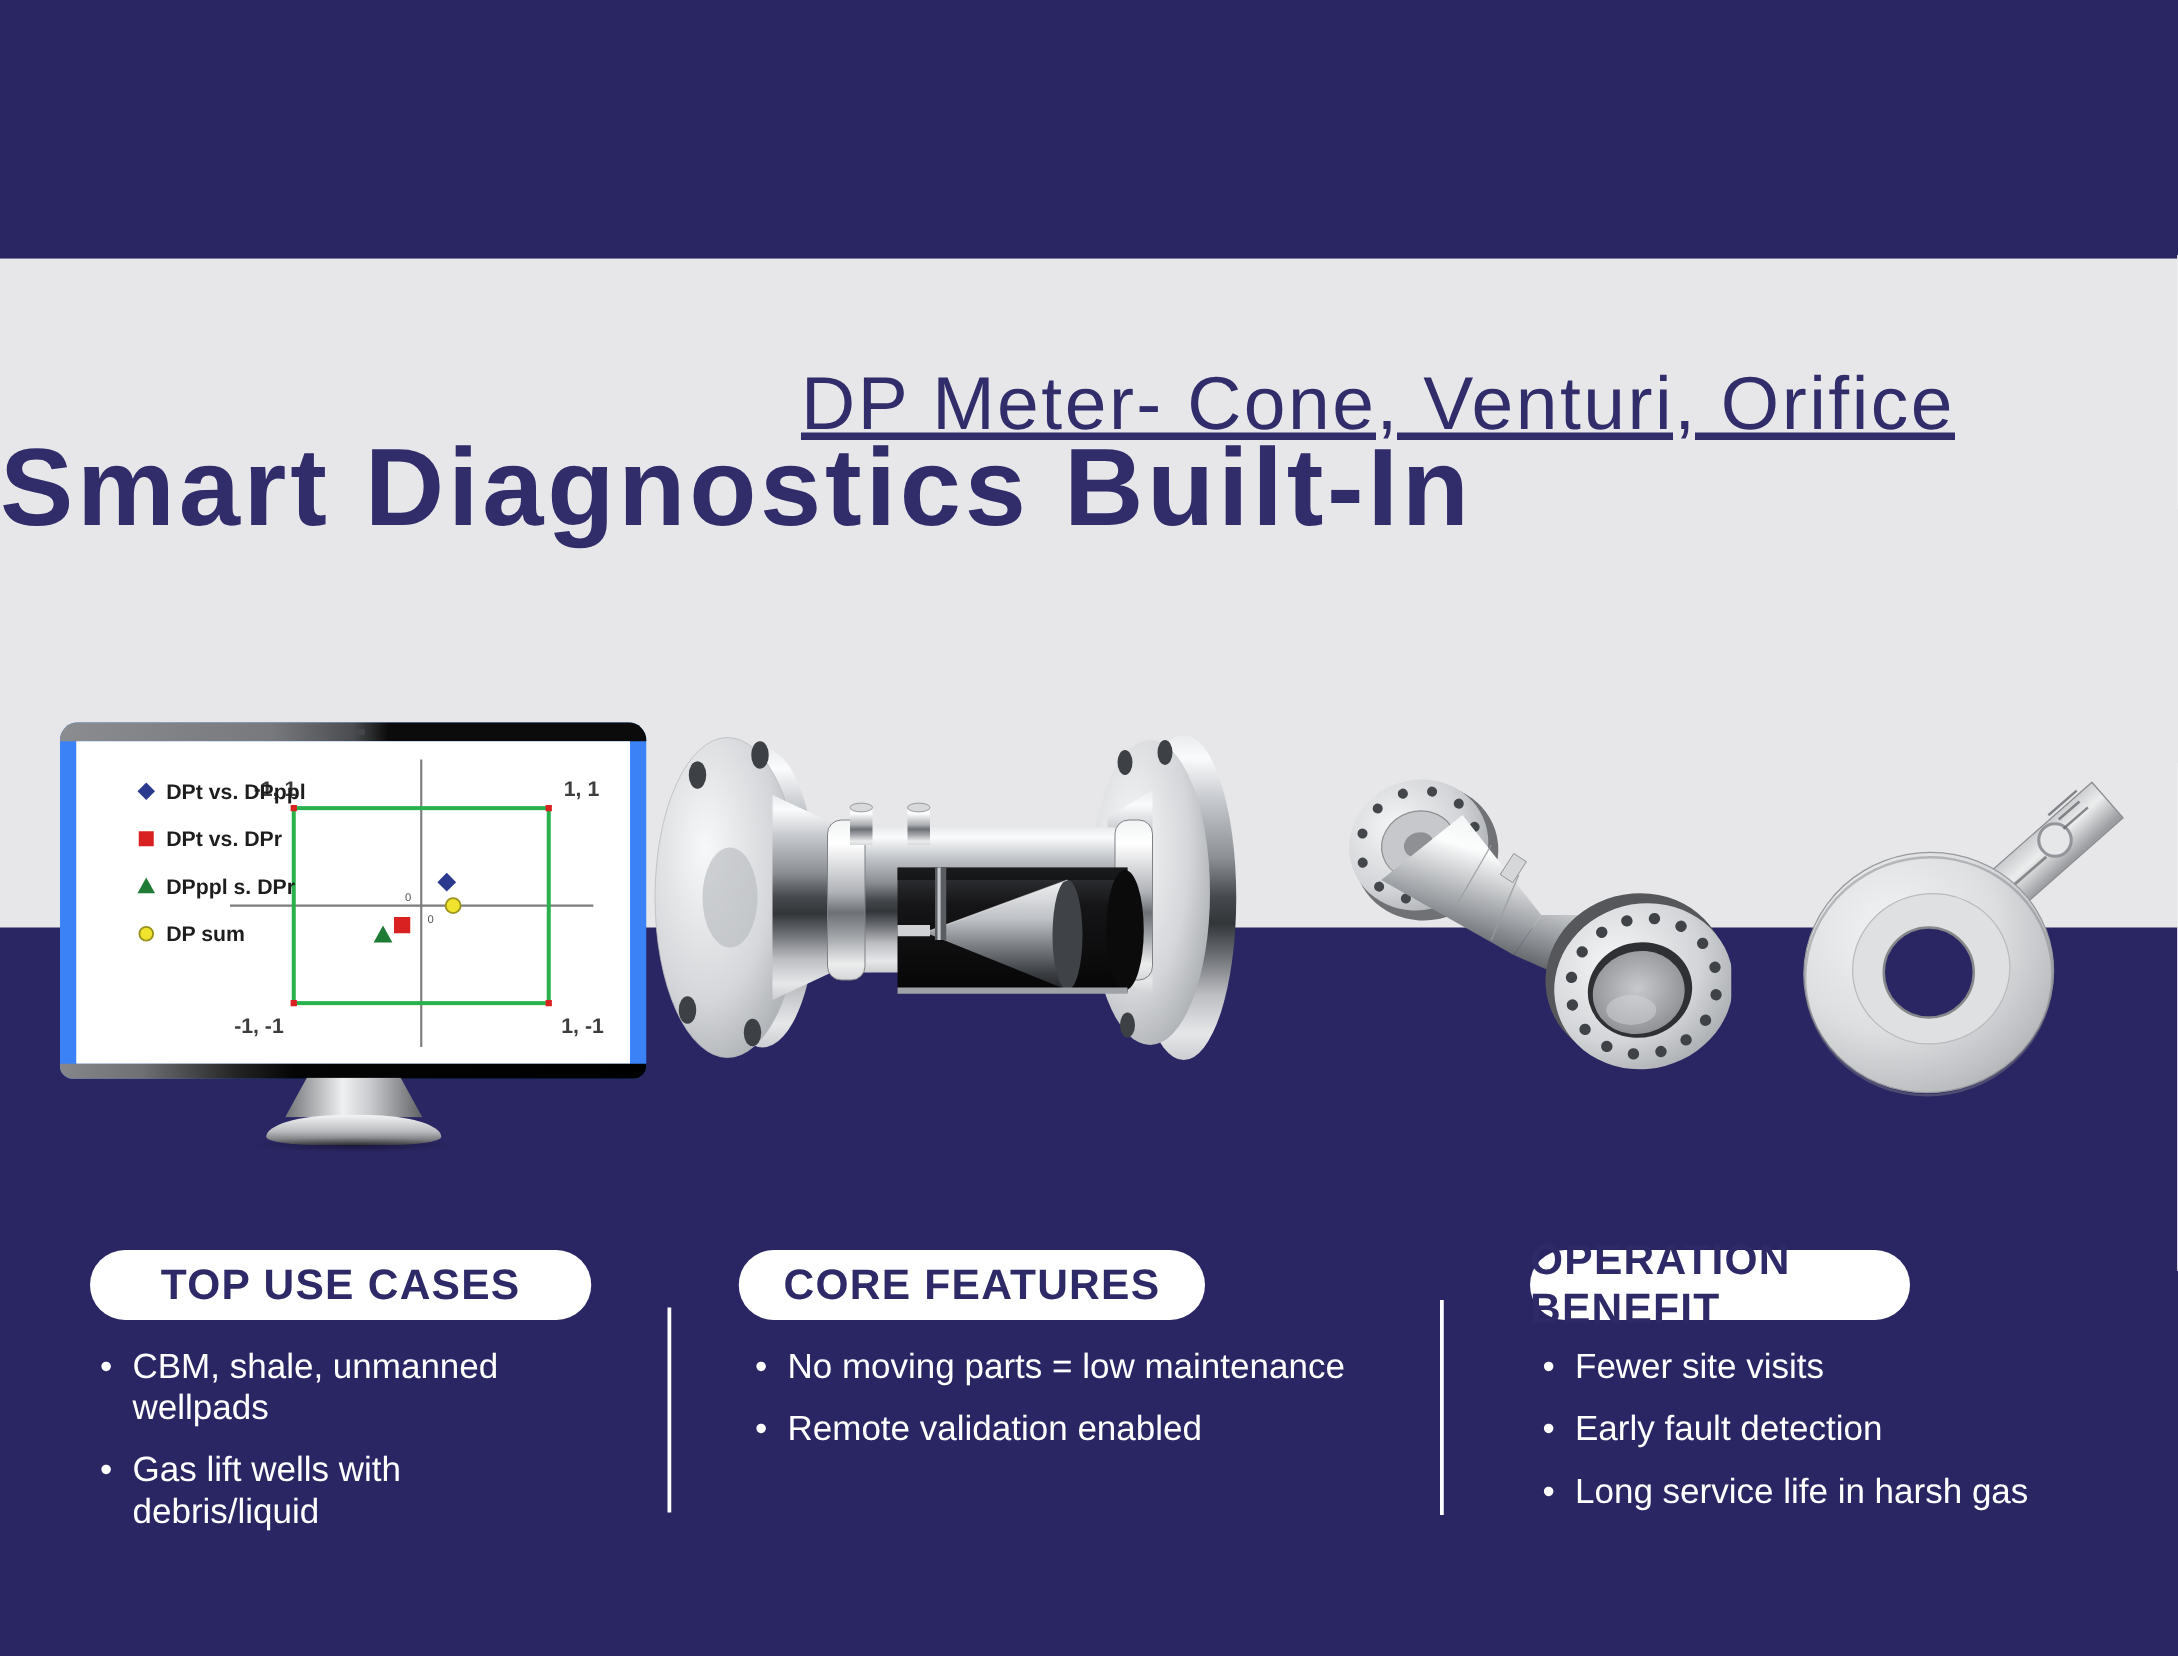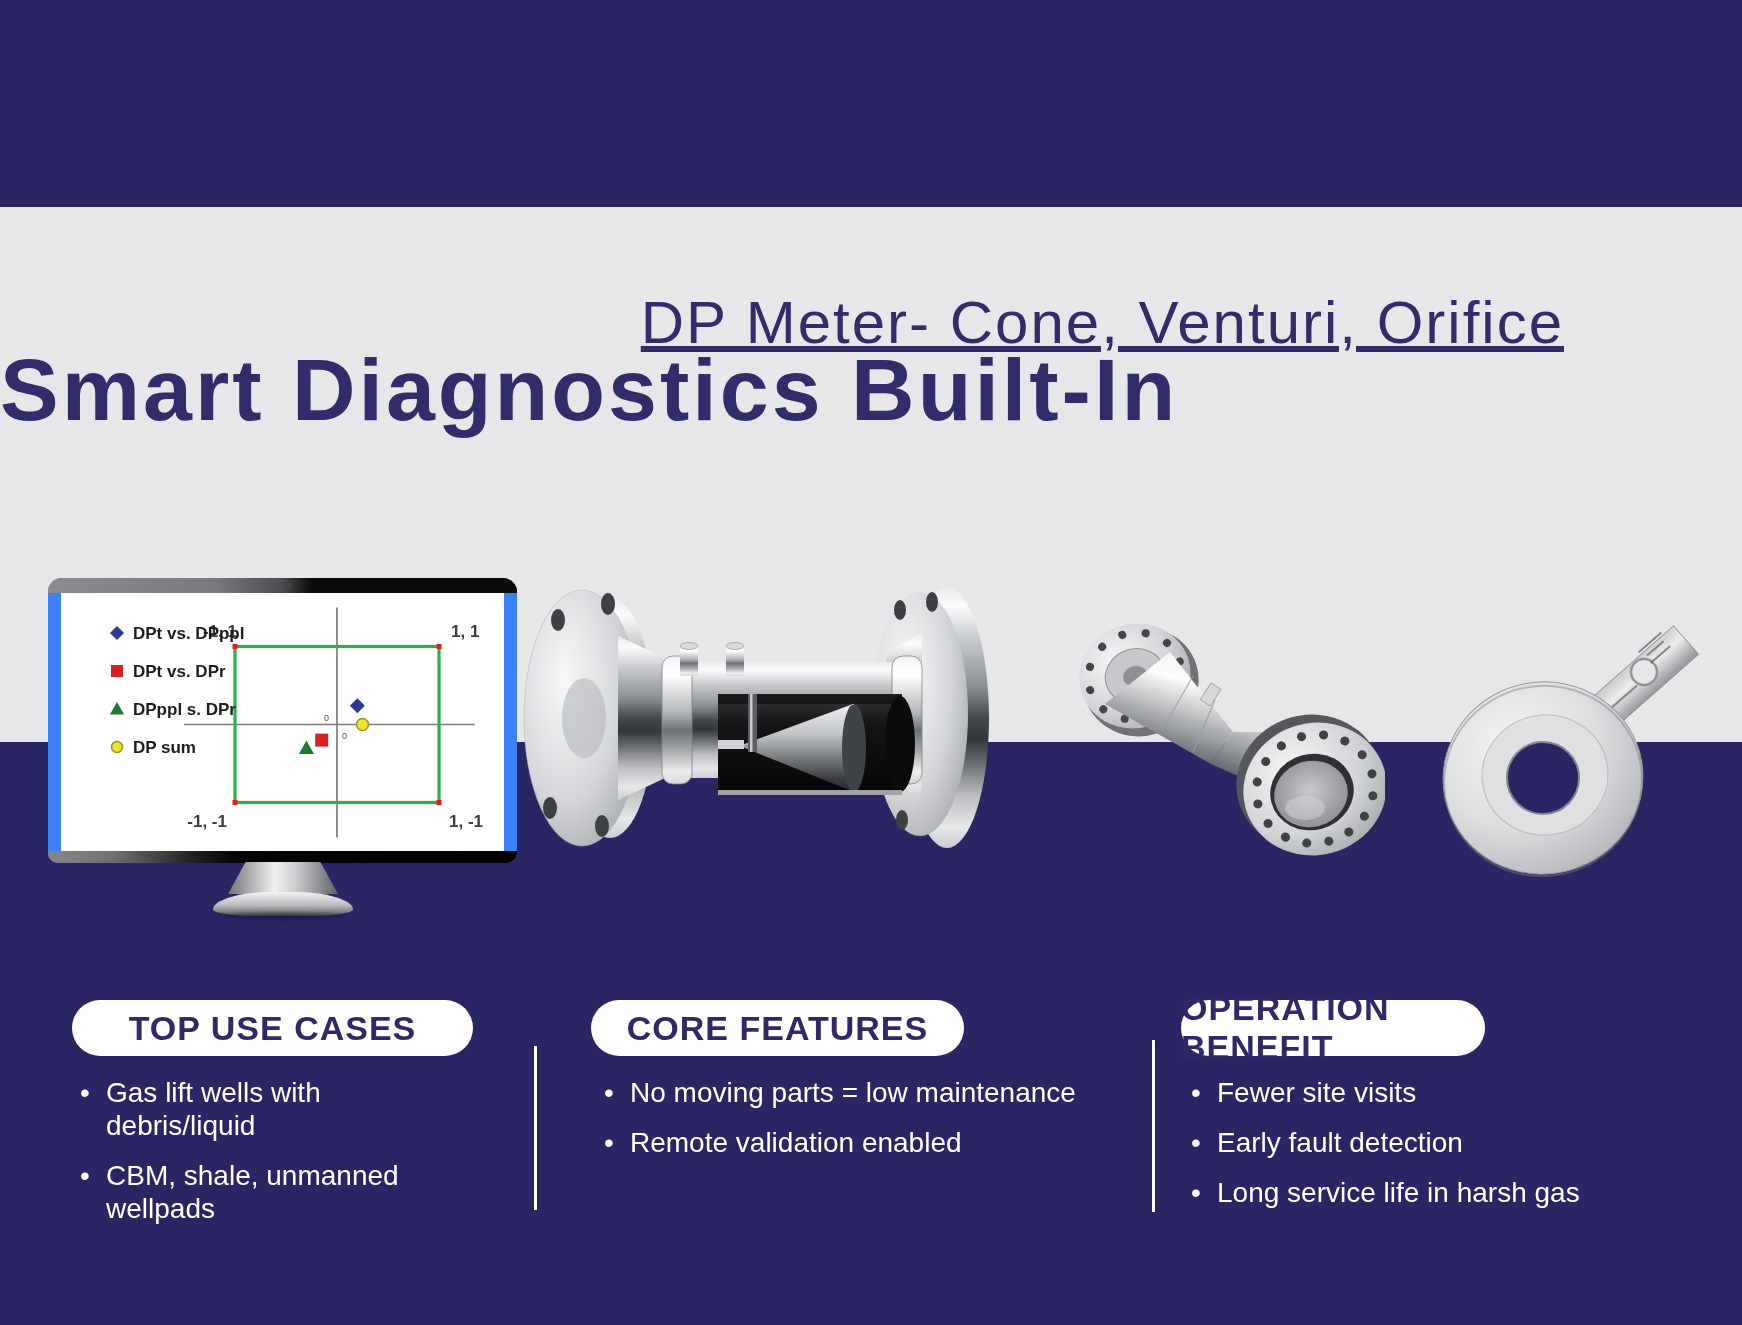--- a/index.html
+++ b/index.html
@@ -296,40 +296,40 @@
       <ellipse cx="117" cy="175" rx="63" ry="60" fill="#dfe0e2" stroke="#b9bbbe" stroke-width="1" transform="rotate(-10 117 175)"></ellipse>
       <circle cx="115" cy="178" r="36" fill="var(--navy_band,#2a2664)" stroke="#85878b" stroke-width="2"></circle>
     </g>
   </svg>
 
   <div class="col" style="left:64px;width:430px">
     <div class="pill" style="width:401px;margin-left:8px">
       <span>TOP USE CASES</span>
     </div>
     <ul class="bullets" style="margin-left:16px;width:320px">
+      <li><span>CBM, shale, unmanned wellpads</span></li>
       <li><span>Gas lift wells with debris/liquid</span></li>
-      <li><span>CBM, shale, unmanned wellpads</span></li>
     </ul>
   </div>
 
   <div class="divider divider-1"></div>
 
   <div class="col" style="left:560px;width:510px">
     <div class="pill" style="width:373px;margin-left:31px">
       <span>CORE FEATURES</span>
     </div>
     <ul class="bullets" style="margin-left:44px;width:500px">
       <li><span>No moving parts = low maintenance</span></li>
       <li><span>Remote validation enabled</span></li>
     </ul>
   </div>
 
   <div class="divider divider-2"></div>
 
-  <div class="col" style="left:1165px;width:500px">
+  <div class="col" style="left:1208px;width:500px">
     <div class="pill" style="width:304px;margin-left:16px">
       <span>OPERATION BENEFIT</span>
     </div>
     <ul class="bullets" style="margin-left:26px;width:460px">
       <li><span>Fewer site visits</span></li>
       <li><span>Early fault detection</span></li>
       <li><span>Long service life in harsh gas</span></li>
     </ul>
   </div>
 

